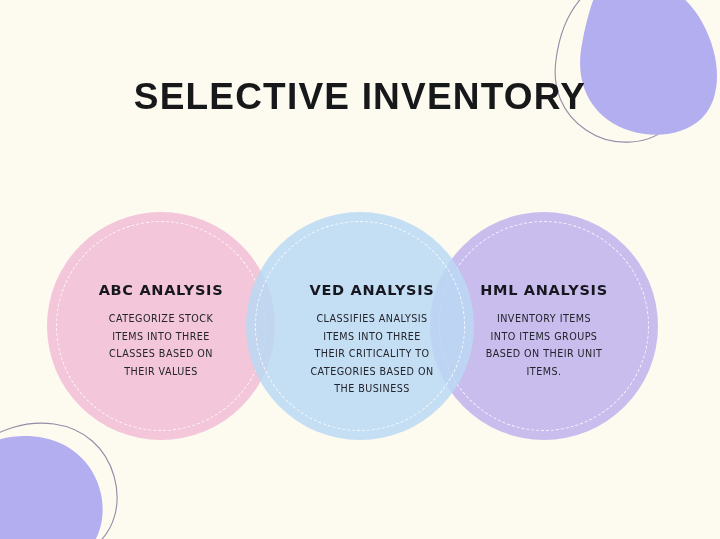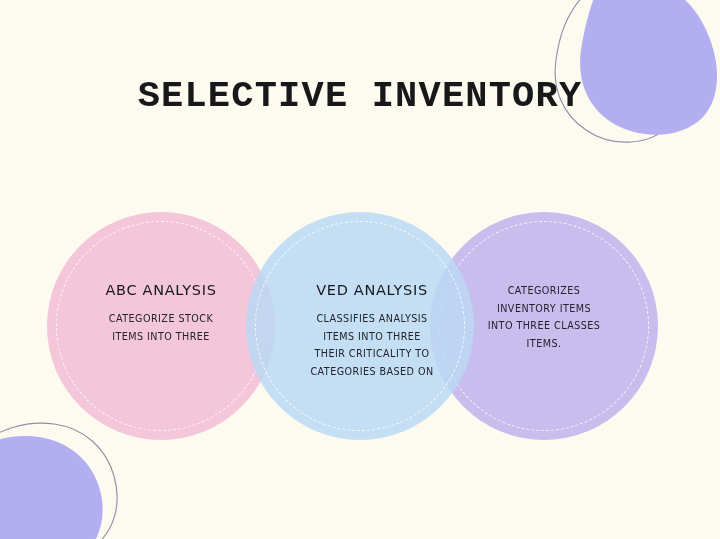--- a/index.html
+++ b/index.html
@@ -30,21 +30,21 @@
   }
 
   
   #title {
     position: absolute;
     left: 60px;
     top: 74px;
     width: 600px;
     text-align: center;
     color: #17181a;
-    font-family: Liberation Mono, monospace;
+    font-family: Liberation Sans, sans-serif;
     font-weight: bold;
     font-size: 37px;
     line-height: 45px;
     letter-spacing: 1.2px;
   }
   #title .tline { display: block; white-space: nowrap; }
 
   
   #venn {
     position: absolute;
@@ -86,21 +86,21 @@
 
   
   .c-text {
     position: absolute;
     top: 282px;
     text-align: center;
     z-index: 5;
   }
   .c-head {
     font-family: "DejaVu Sans", "Liberation Sans", sans-serif;
-    font-weight: normal;
+    font-weight: bold;
     font-size: 14.5px;
     letter-spacing: 0.7px;
     color: #17181f;
     margin-bottom: 12px;
     white-space: nowrap;
   }
   .c-body {
     font-family: "DejaVu Sans", "Liberation Sans", sans-serif;
     font-size: 9.6px;
     letter-spacing: 0.45px;
@@ -142,36 +142,40 @@
     </div>
     <div class="circle" id="circle-ved">
       <div class="dashring"></div>
     </div>
 
     <div class="c-text" id="text-abc">
       <div class="c-head">ABC ANALYSIS</div>
       <div class="c-body">
         <span>CATEGORIZE STOCK</span>
         <span>ITEMS INTO THREE</span>
+        <span>CLASSES BASED ON</span>
+        <span>THEIR VALUES</span>
       </div>
     </div>
 
     <div class="c-text" id="text-ved">
       <div class="c-head">VED ANALYSIS</div>
       <div class="c-body">
         <span>CLASSIFIES ANALYSIS</span>
         <span>ITEMS INTO THREE</span>
         <span>THEIR CRITICALITY TO</span>
         <span>CATEGORIES BASED ON</span>
+        <span>THE BUSINESS</span>
       </div>
     </div>
 
     <div class="c-text" id="text-hml">
+      <div class="c-head">HML ANALYSIS</div>
       <div class="c-body">
-        <span>CATEGORIZES</span>
         <span>INVENTORY ITEMS</span>
-        <span>INTO THREE CLASSES</span>
+        <span>INTO ITEMS GROUPS</span>
+        <span>BASED ON THEIR UNIT</span>
         <span>ITEMS.</span>
       </div>
     </div>
 
   </div>
 </div>
 
 </body></html>

